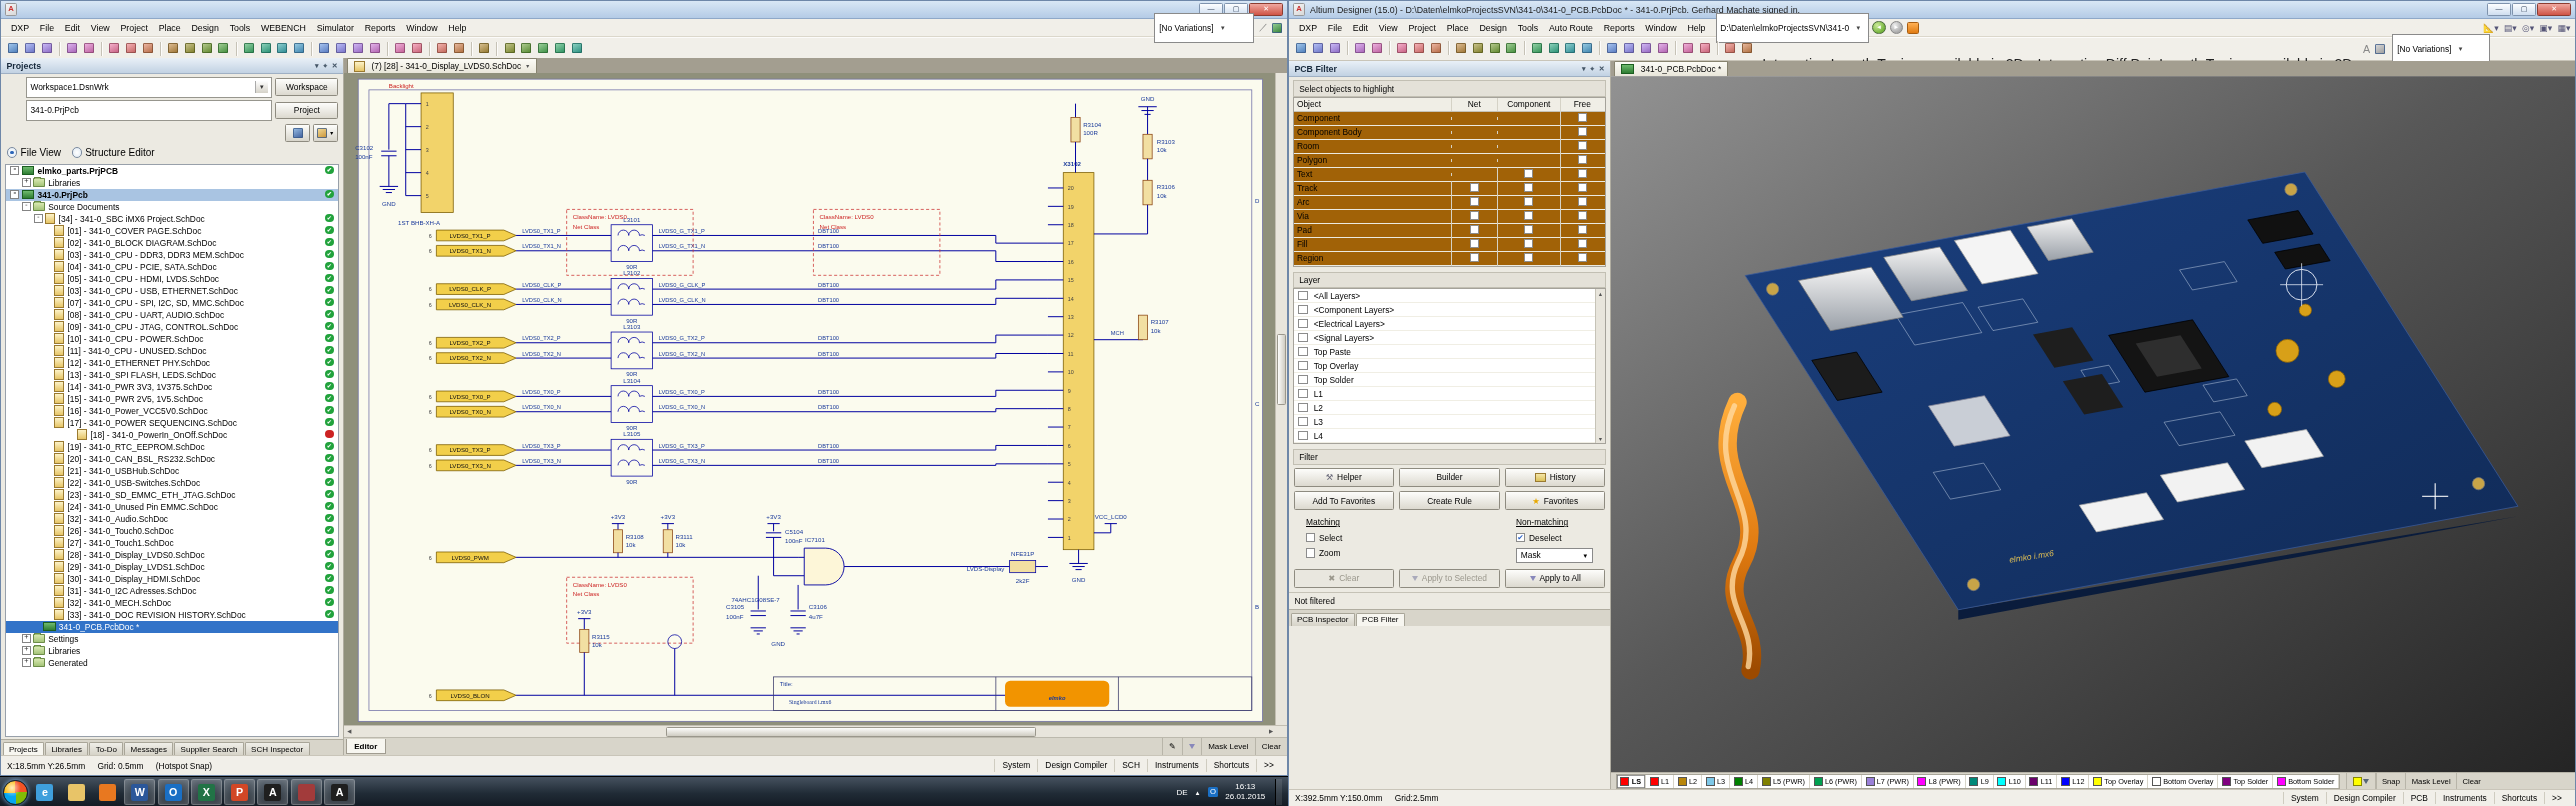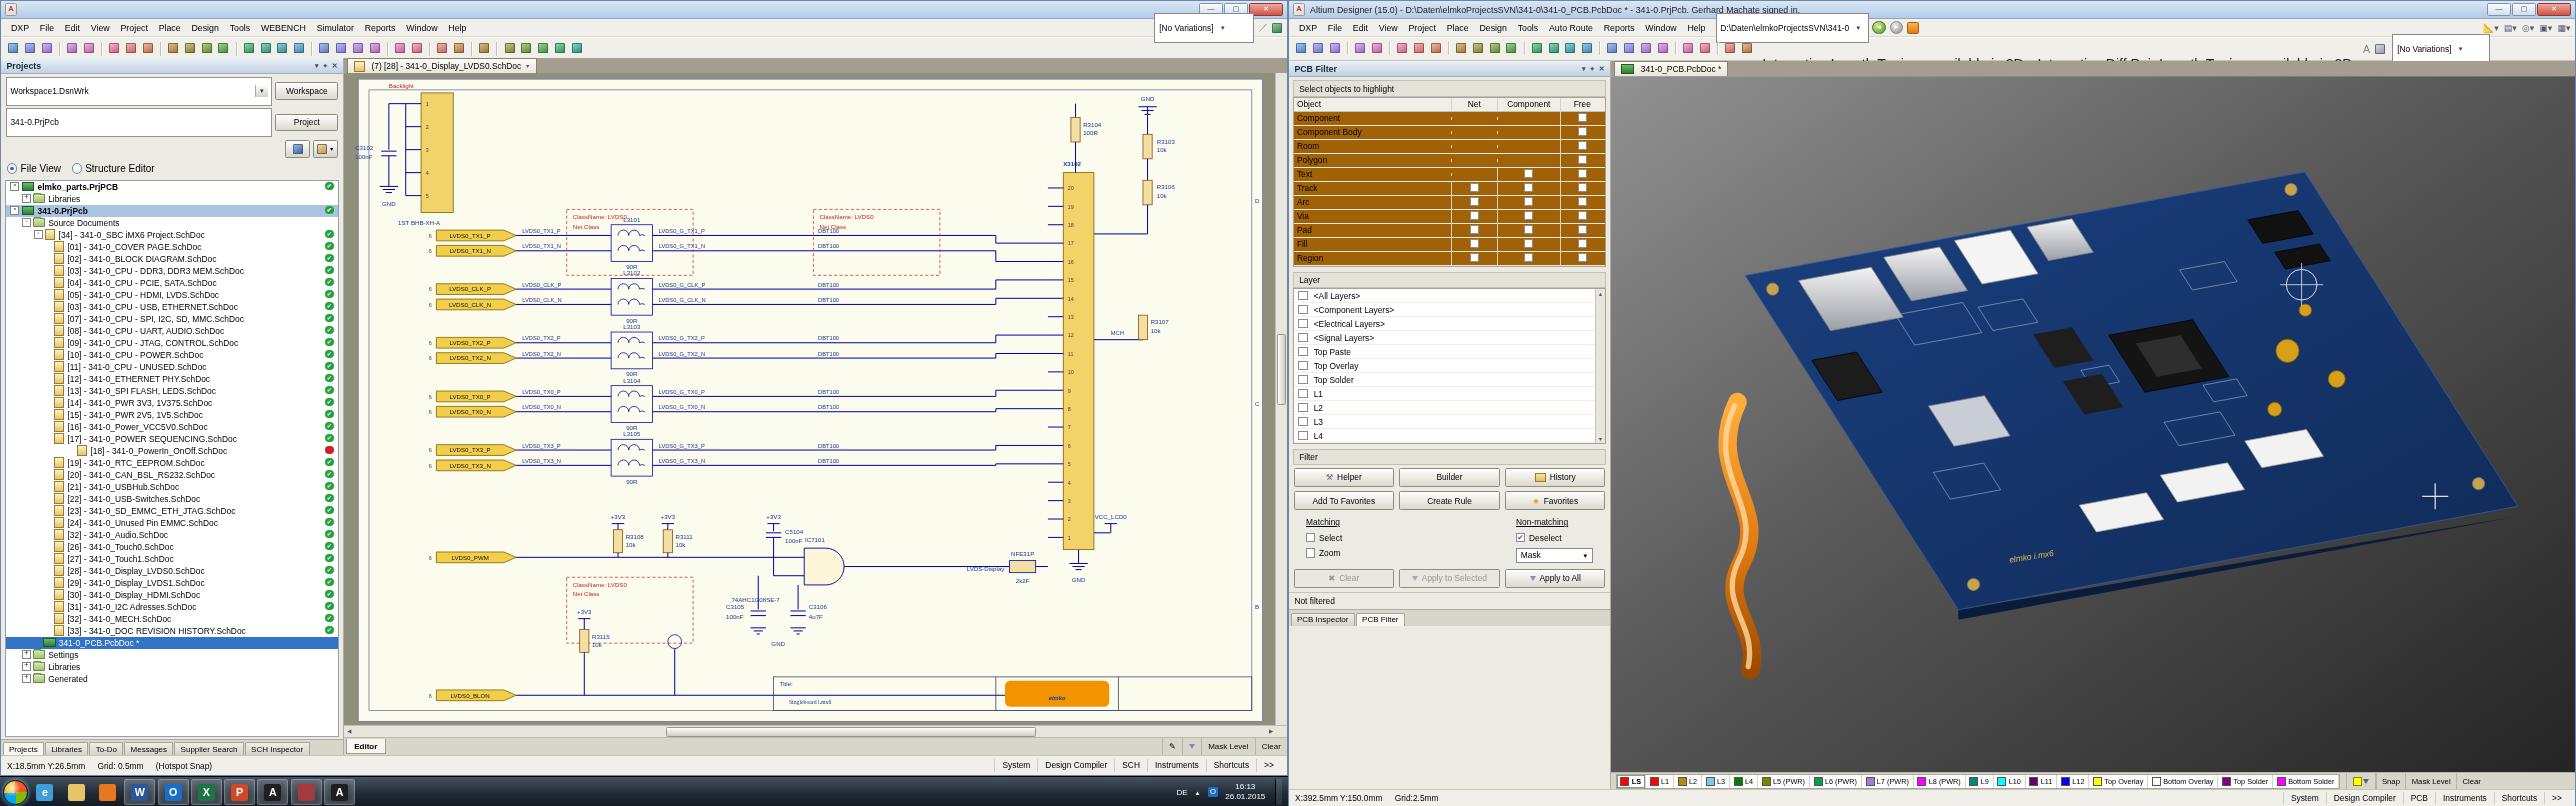--- a/index.html
+++ b/index.html
@@ -33,22 +33,22 @@
   .navball.gray{background:radial-gradient(circle at 35% 30%,#eee,#aaa 70%);border-color:#888;}
   .flagicon{width:10px;height:10px;background:linear-gradient(#ffb054,#e07b12);border-radius:1.5px;border:0.8px solid #a85d10;}
 
   
   .panel{position:absolute;display:flex;flex-direction:column;background:#eceae2;box-sizing:border-box;}
   #projects-panel{top:57px;left:0;width:343px;bottom:20px;border-right:0.8px solid #b0ada1;}
   .panel-header{height:15.3px;background:linear-gradient(#e9f0f7,#c2d2e3);border-bottom:0.8px solid #9fb0c4;display:flex;
                 align-items:center;font-weight:bold;font-size:8.8px;color:#17293c;padding:0 5.4px;flex:none;}
   .panel-hbtns{margin-left:auto;display:flex;gap:4.6px;font-size:7px;color:#456;}
   .prow{display:flex;gap:3.1px;padding:2.3px 4.6px 0 4.6px;align-items:center;flex:none;}
-  .pfield{flex:1;height:29px;border:0.8px solid #97968e;background:#fff;font-size:8.4px;display:flex;align-items:center;
-          padding:0 3.8px;box-sizing:border-box;}
+  .pfield{flex:1;height:21px;border:0.8px solid #97968e;background:#fff;font-size:8.4px;display:flex;align-items:center;
+          padding:0 3.8px;box-sizing:border-box;margin-left:20px;}
   .pfield .arrow{margin-left:auto;width:11.5px;height:12.3px;background:linear-gradient(#fefefe,#d5d2c8);border-left:0.8px solid #aaa;
                  font-size:6.1px;color:#333;text-align:center;line-height:12.3px;}
   .pbtn{width:61px;height:15.3px;border:0.8px solid #8e8b80;border-radius:1.5px;background:linear-gradient(#fdfdfb,#dcd9cf);
         font-size:8.4px;display:flex;align-items:center;justify-content:center;}
   .iconbtnrow{display:flex;justify-content:flex-end;gap:3.1px;padding:3.1px 4.6px 1.5px 4.6px;flex:none;}
   .iconbtn{width:23px;height:16px;border:0.8px solid #8e8b80;border-radius:1.5px;background:linear-gradient(#fdfdfb,#d8d5cb);
            display:flex;align-items:center;justify-content:center;font-size:7.7px;}
   .radiorow{display:flex;align-items:center;gap:10.7px;padding:3.8px 6.1px;font-size:10px;flex:none;}
   .radio{width:8.4px;height:8.4px;border-radius:50%;border:0.8px solid #7b8ba0;background:radial-gradient(#fff,#dde8f2);display:inline-block;
          vertical-align:-1.5px;margin-right:3.1px;position:relative;}

